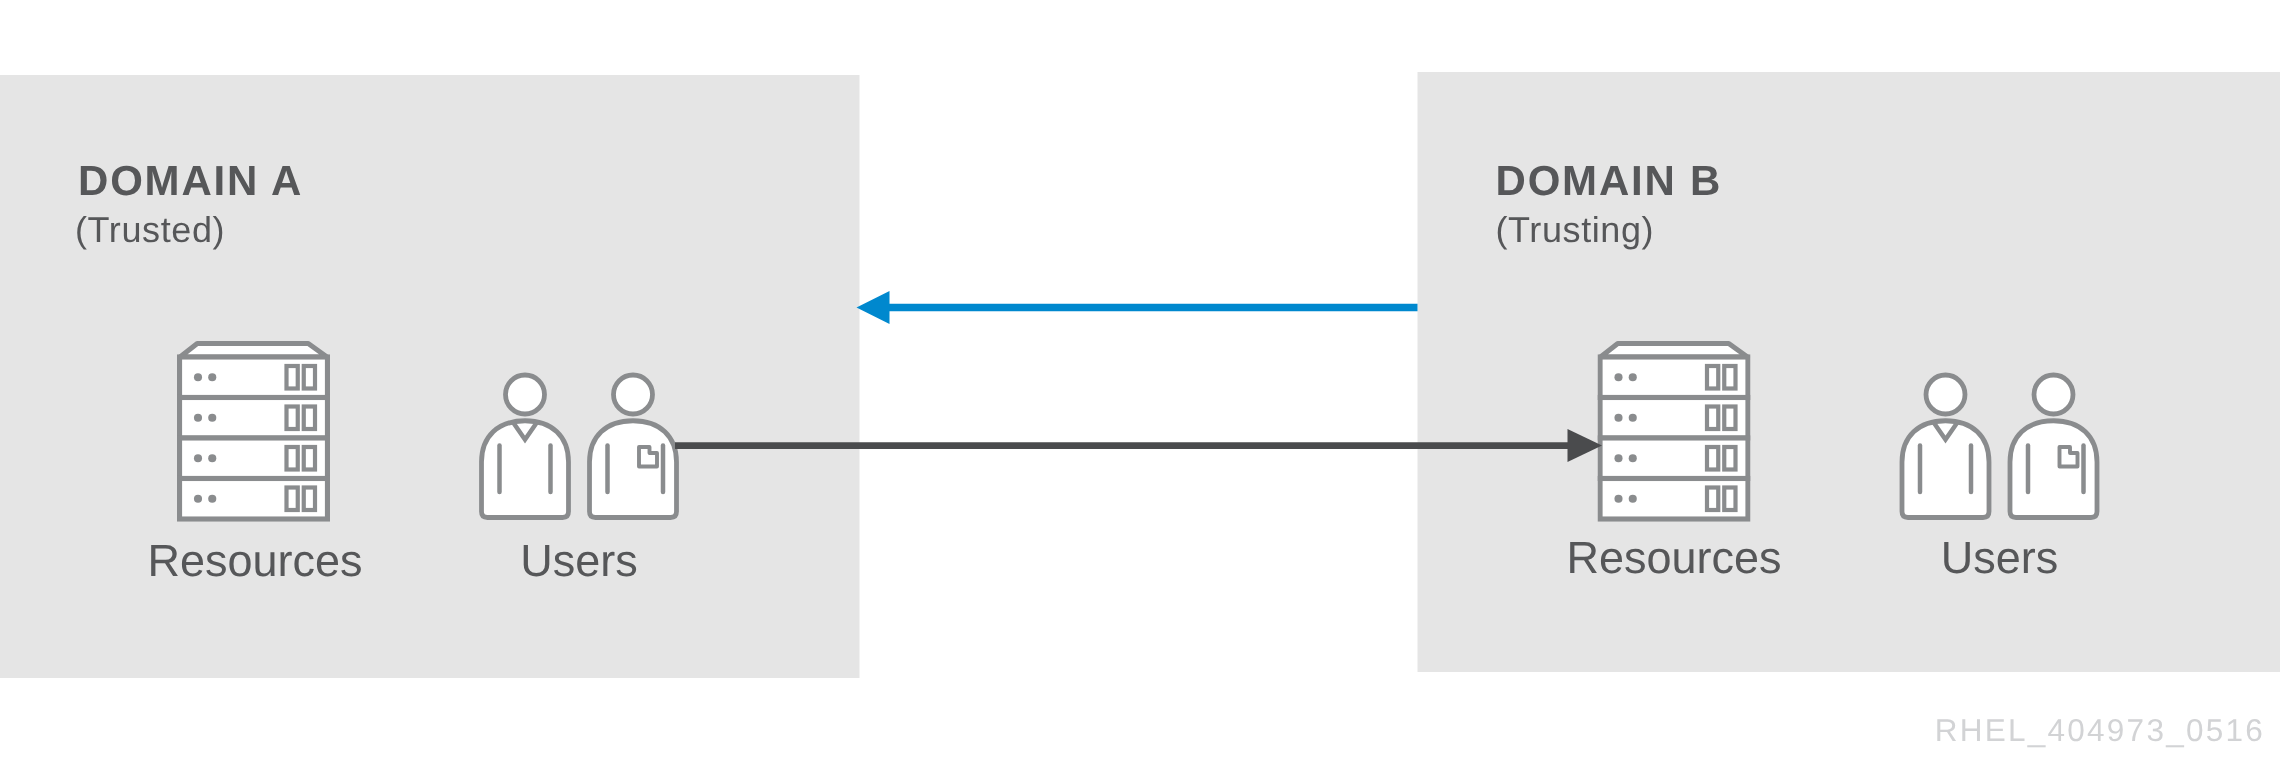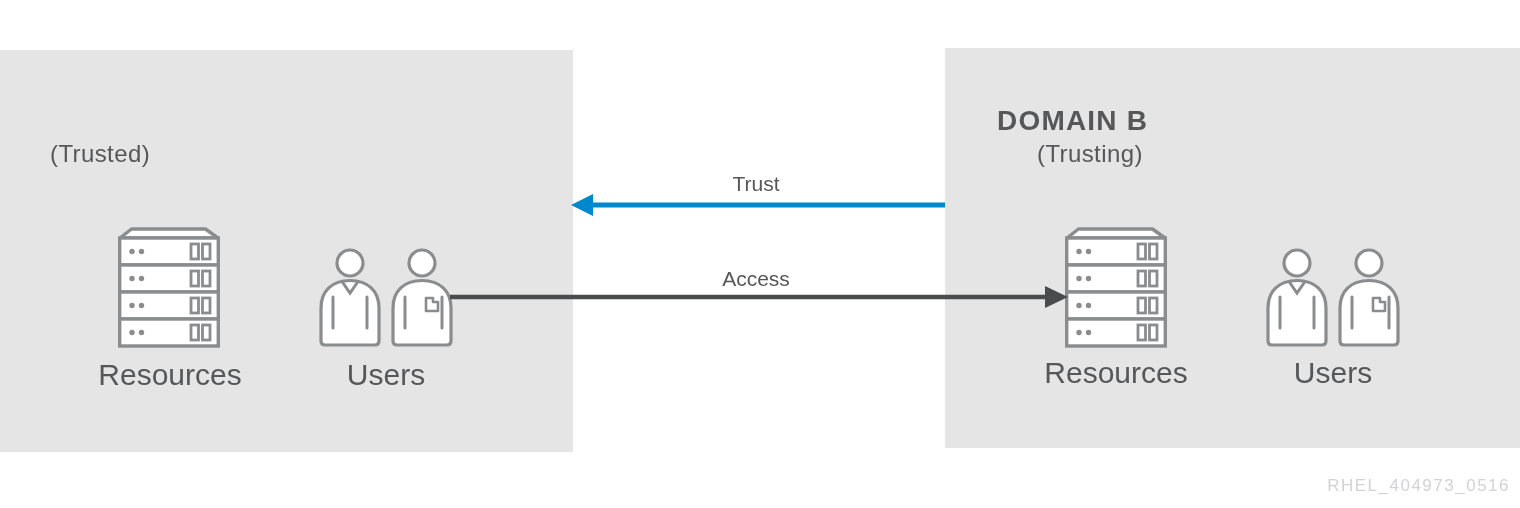--- a/index.html
+++ b/index.html
@@ -17,21 +17,21 @@
     position:absolute;font-size:28px;font-weight:bold;letter-spacing:1.2px;
     color:#565759;line-height:1;white-space:nowrap;
   }
   .domain-subtitle{
     position:absolute;font-size:24px;font-weight:400;letter-spacing:0.4px;
     color:#565759;line-height:1;white-space:nowrap;
   }
   .title-a{left:52px;top:107px;}
   .subtitle-a{left:50px;top:142px;}
   .title-b{left:997px;top:107px;text-align:center;}
-  .subtitle-b{left:997px;top:142px;margin-left:40px;}
+  .subtitle-b{left:997px;top:142px;}
 
   .icon{position:absolute;}
   .server-a{left:118px;top:227px;}
   .server-b{left:1065px;top:227px;}
   .users-a{left:315px;top:248px;}
   .users-b{left:1262px;top:248px;}
 
   .icon-label{
     position:absolute;font-size:30px;color:#565759;text-align:center;
     line-height:1;white-space:nowrap;
@@ -44,37 +44,38 @@
   .arrow-overlay{position:absolute;left:0;top:0;width:1520px;height:508px;}
 
   .arrow-label{
     position:absolute;font-size:21px;color:#565759;text-align:center;
     width:200px;left:656px;line-height:1;white-space:nowrap;
   }
   .label-trust{top:173px;}
   .label-access{top:268px;}
 
   .watermark{
-    position:absolute;right:10px;top:477px;font-size:17px;
+    position:absolute;right:10px;top:477px;font-size:21px;
     letter-spacing:1.5px;color:#d2d3d5;line-height:1;white-space:nowrap;
   }
 
   .srv-stroke{stroke:#8a8c8e;fill:#ffffff;}
   .srv-fill{fill:#8a8c8e;stroke:none;}
   .usr-stroke{stroke:#8a8c8e;fill:#ffffff;}
   .usr-line{stroke:#8a8c8e;fill:none;}
 </style>
 </head>
 <body>
 
 <div class="canvas">
 
   <div class="panel panel-a"></div>
   <div class="panel panel-b"></div>
 
+  <div class="domain-title title-a">DOMAIN A</div>
   <div class="domain-subtitle subtitle-a">(Trusted)</div>
 
   <div class="domain-title title-b">DOMAIN B</div>
   <div class="domain-subtitle subtitle-b">(Trusting)</div>
 
   <div class="icon server-a">
     <svg width="102" height="121" viewBox="0 0 102 121">
       <polygon class="srv-stroke" stroke-width="3.4" stroke-linejoin="round" points="2,11 13.5,2 87.5,2 100,11"></polygon>
       <g class="srv-stroke" stroke-width="3.4">
         <rect x="1.7" y="11" width="98.6" height="27"></rect>
@@ -184,18 +185,16 @@
     <g>
       <line x1="945" y1="205" x2="590" y2="205" stroke="#0088ce" stroke-width="5"></line>
       <polygon points="571,205 593,194 593,216" fill="#0088ce"></polygon>
     </g>
     <g>
       <line x1="450" y1="297" x2="1047" y2="297" stroke="#4a4b4d" stroke-width="4.5"></line>
       <polygon points="1068,297 1045,286 1045,308" fill="#4a4b4d"></polygon>
     </g>
   </svg>
 
-  <div class="arrow-label label-trust">Trust</div>
-  <div class="arrow-label label-access">Access</div>
 
   <div class="watermark">RHEL_404973_0516</div>
 
 </div>
 
 </body></html>

